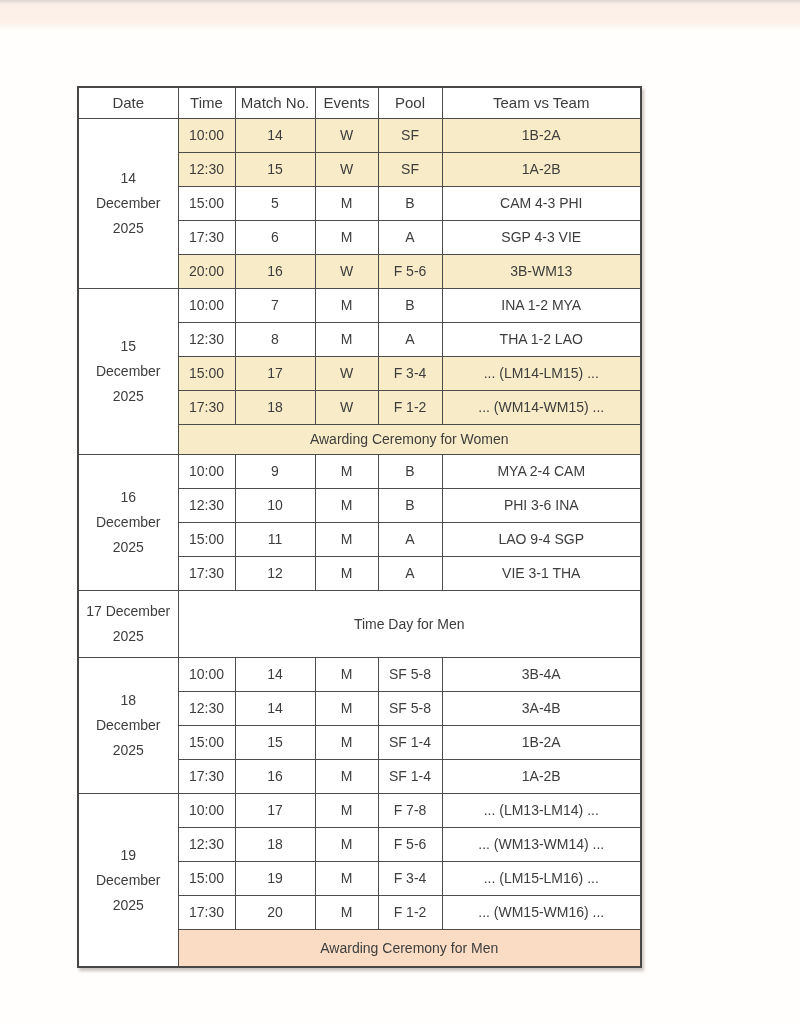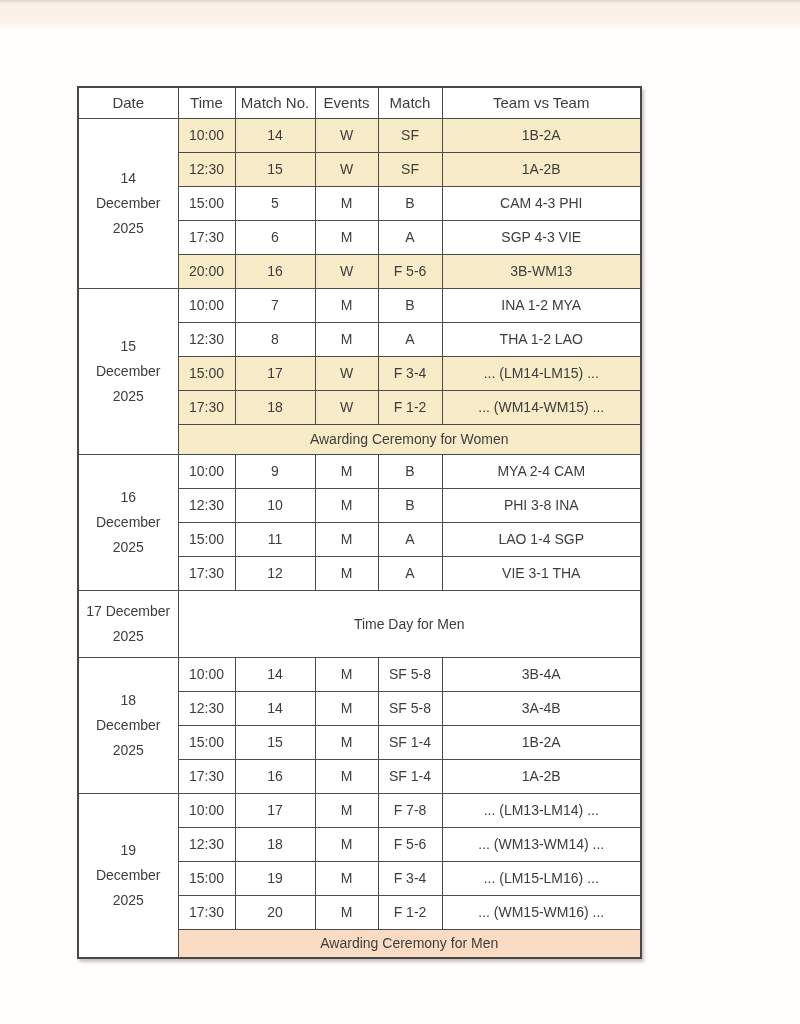--- a/index.html
+++ b/index.html
@@ -36,21 +36,21 @@
     font-size: 14px;
     font-weight: normal;
     color: #3d3d3d;
     overflow: hidden;
     white-space: nowrap;
   }
   table.schedule th { font-size: 15px; }
   tr.r-head   { height: 31px; }
   tr.r        { height: 34px; }
   tr.r-banner { height: 30px; }
-  tr.r-banner-m { height: 29px; }
+  tr.r-banner-m { height: 38px; }
   tr.r-rest   { height: 67px; }
   td.hl-w { background: var(--hl-w, #f8ecc8); }
   td.hl-m { background: var(--hl-m, #f9dcc3); }
   td.banner { font-weight: bold; margin-left: 28px; }
   td.pool-b { font-weight: bold; }
   .date-stack span { display: block; margin: 9px 0; line-height: 16px; }
 </style>
 </head>
 <body>
 
@@ -65,21 +65,21 @@
     <col style="width:63px">
         <col style="width:64px">
         <col style="width:199px">
   </colgroup>
   <thead>
     <tr class="r-head">
       <th>Date</th>
       <th>Time</th>
       <th>Match No.</th>
       <th>Events</th>
-      <th>Match</th>
+      <th>Pool</th>
       <th>Team vs Team</th>
     </tr>
   </thead>
   <tbody>
 
     <tr class="r">
       <td class="date-cell" rowspan="5">
         <div class="date-stack">
           <span>14</span>
           <span>December</span>
@@ -172,28 +172,28 @@
       <td>9</td>
       <td>M</td>
       <td>B</td>
       <td>MYA 2-4 CAM</td>
     </tr>
     <tr class="r">
       <td>12:30</td>
       <td>10</td>
       <td>M</td>
       <td>B</td>
-      <td>PHI 3-8 INA</td>
+      <td>PHI 3-6 INA</td>
     </tr>
     <tr class="r">
       <td>15:00</td>
       <td>11</td>
       <td>M</td>
       <td>A</td>
-      <td>LAO 1-4 SGP</td>
+      <td>LAO 9-4 SGP</td>
     </tr>
     <tr class="r">
       <td>17:30</td>
       <td>12</td>
       <td>M</td>
       <td>A</td>
       <td>VIE 3-1 THA</td>
     </tr>
 
     <tr class="r-rest">

